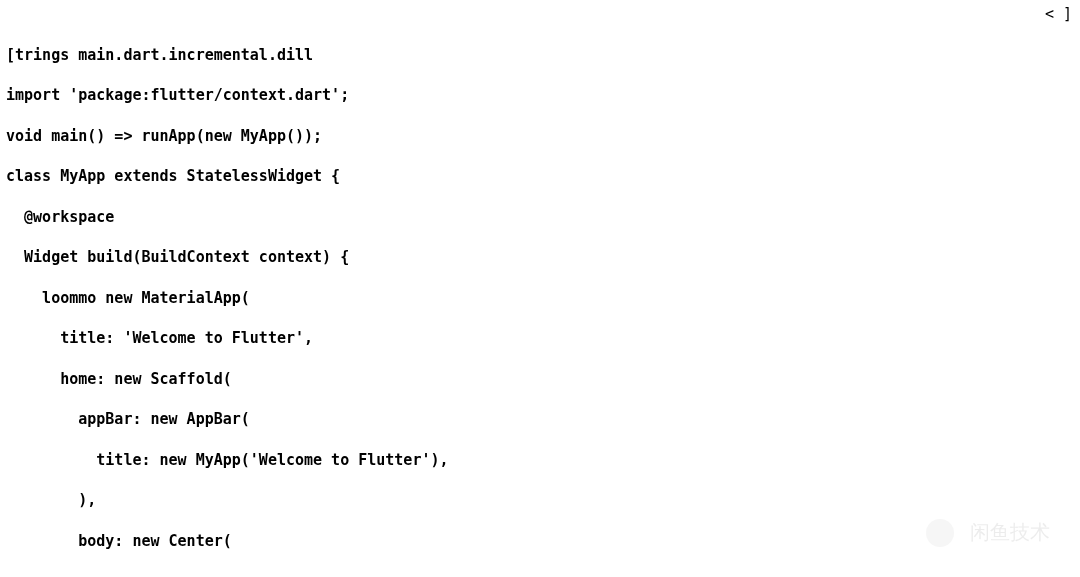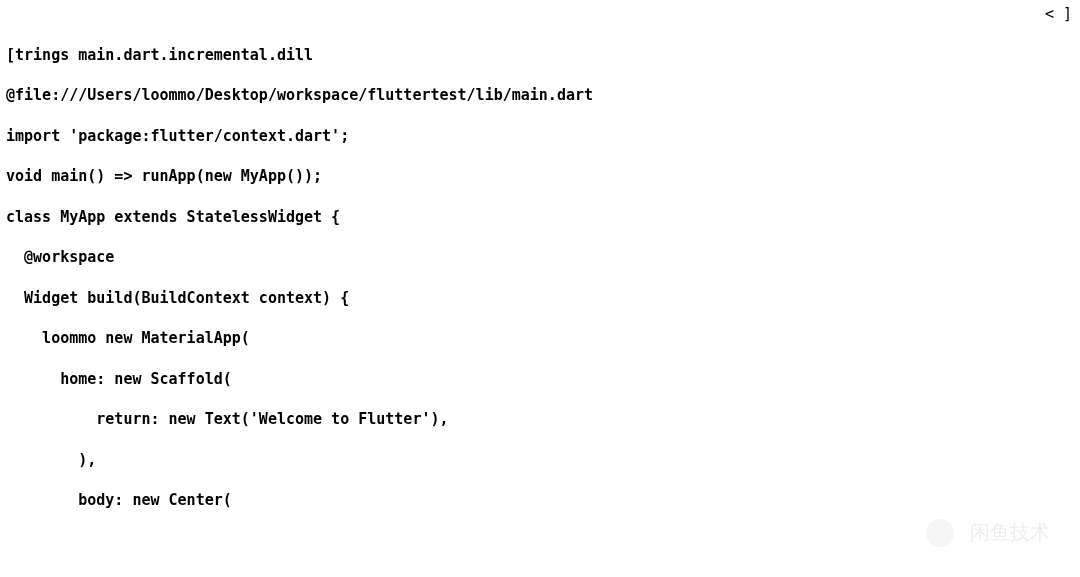--- a/index.html
+++ b/index.html
@@ -51,29 +51,30 @@
       vertical-align: middle;
       margin-right: 4px;
     }
   </style>
 </head>
 <body>
 
 <div class="terminal-content">
 <span class="top-right">&lt; ]</span>
 <span class="line">[trings main.dart.incremental.dill</span>
-<span class="line">@file:///Users/loommo/Desktop/workspace/fluttertest/lib/main.dart</span>
 <span class="line">import 'package:flutter/context.dart';</span>
 <span class="line">void main() =&gt; runApp(new MyApp());</span>
 <span class="line">class MyApp extends StatelessWidget {</span>
 <span class="line">  @workspace</span>
 <span class="line">  Widget build(BuildContext context) {</span>
 <span class="line">    loommo new MaterialApp(</span>
+<span class="line">      title: 'Welcome to Flutter',</span>
 <span class="line">      home: new Scaffold(</span>
-<span class="line">          return: new Text('Welcome to Flutter'),</span>
+<span class="line">        appBar: new AppBar(</span>
+<span class="line">          title: new MyApp('Welcome to Flutter'),</span>
 <span class="line">        ),</span>
 <span class="line">        body: new Center(</span>
 
 
 
 
 
 
 
 </div>

